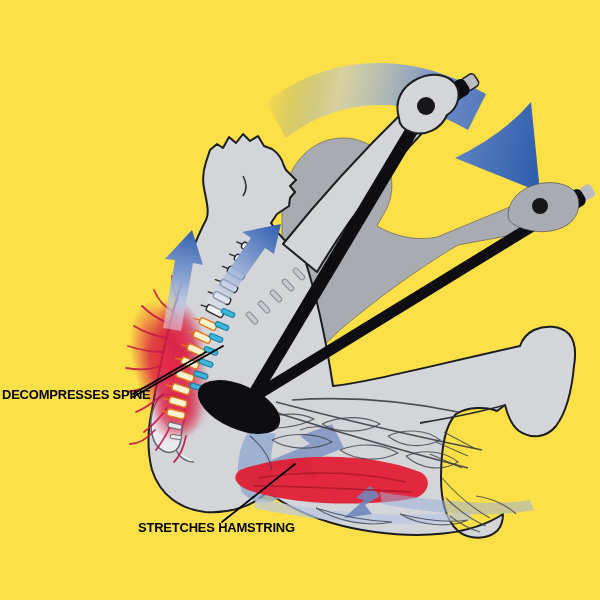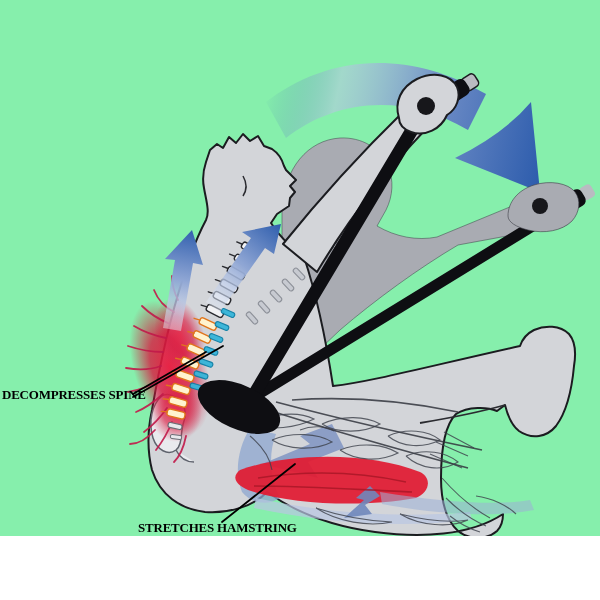--- a/index.html
+++ b/index.html
@@ -1,17 +1,17 @@
 <!DOCTYPE html>
 <html><head>
 <meta charset="utf-8">
 <style>
   html,body{margin:0;padding:0;background:#ffffff;}
-  .stage{position:relative;width:600px;height:536px;background:#86efac;overflow:hidden;
-         font-family:Liberation Serif, serif;}
+  .stage{position:relative;width:600px;height:600px;background:#fde047;overflow:hidden;
+         font-family:Liberation Sans, sans-serif;}
   .stage svg{position:absolute;left:0;top:0;}
   .calloutLabel{position:absolute;font-weight:bold;font-size:13.5px;line-height:1;
          color:#000;letter-spacing:-0.2px;white-space:nowrap;
          transform:scaleX(.96);transform-origin:left center;}
   #label-spine{left:2px;top:388px;}
   #label-ham{left:138px;top:521px;}
 </style>
 </head>
 <body>
 

